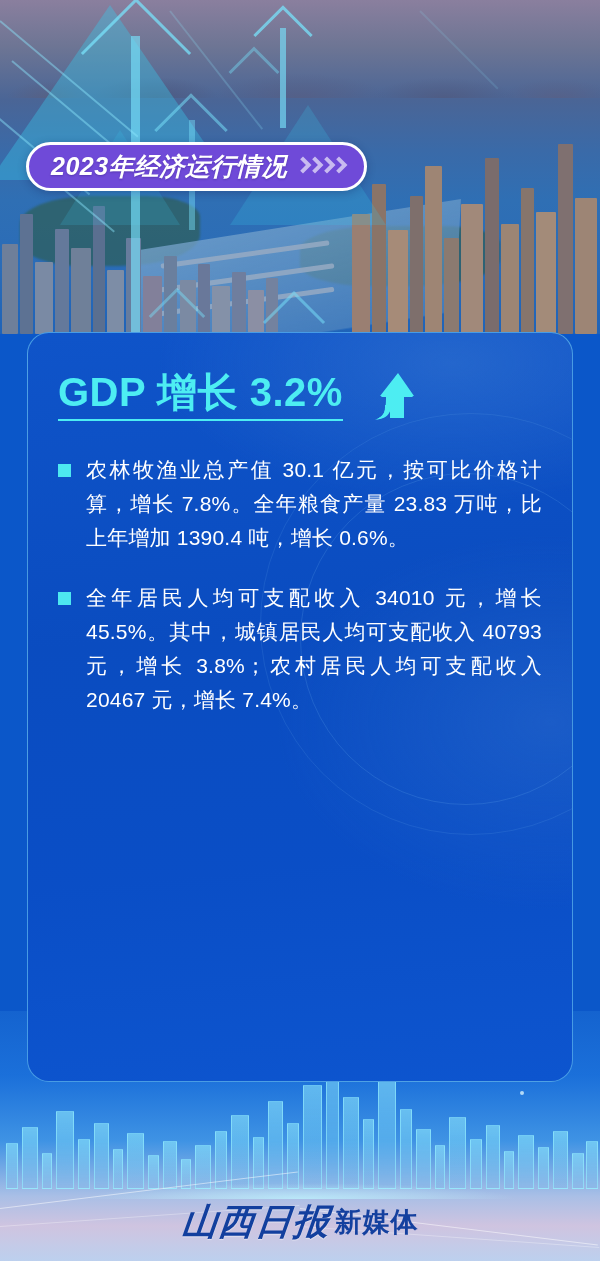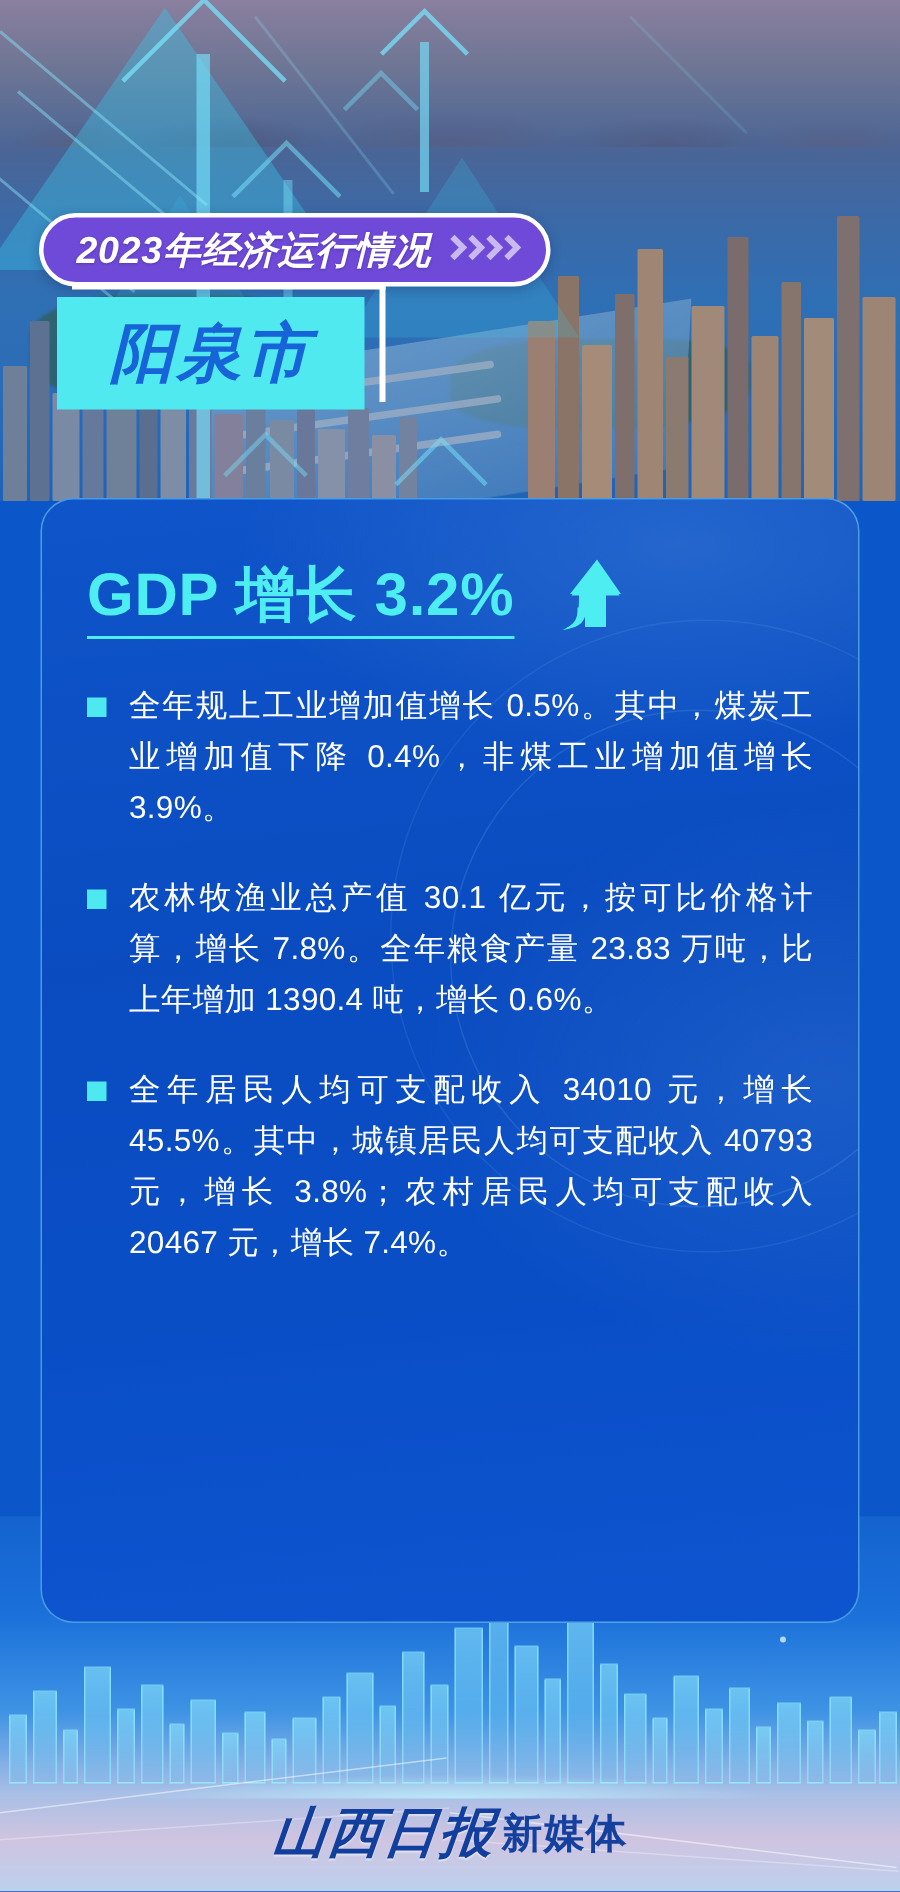--- a/index.html
+++ b/index.html
@@ -140,21 +140,21 @@
     border:1px solid rgba(130,200,250,.16);
   }
   .card::after {
     content:""; position:absolute; right:-110px; top:80px;
     width:420px; height:420px; border-radius:50%;
     border:1px solid rgba(130,200,250,.12);
   }
 
   .gdp-block { position:relative; z-index:3; }
   .gdp-row1 {
-    display:flex; align-items:flex-end; gap:28px;
+    display:flex; align-items:center; gap:28px;
   }
   .gdp-l1 {
     color:#4dedf2; font-size:40px; font-weight:800; line-height:1.08;
     letter-spacing:.5px;
     border-bottom:2.5px solid #4dedf2;
     padding-bottom:5px; display:inline-block;
   }
   .uparrow { margin-top:4px; flex:0 0 auto; }
   .gdp-l2 {
     color:#4dedf2; font-size:38px; font-weight:800; line-height:1.08;
@@ -292,45 +292,38 @@
   <div class="badge-pill">
     <span class="badge-text">2023年经济运行情况</span>
     <span class="chevs">
       <span class="chev"></span>
       <span class="chev"></span>
       <span class="chev"></span>
       <span class="chev"></span>
     </span>
   </div>
 
-  <div class="city-box">
-    <span class="city-name">阳泉市</span>
-  </div>
 
   <div class="card">
 
     <div class="gdp-block">
       <div class="gdp-row1">
         <span class="gdp-l1">GDP 增长 3.2%</span>
         <span class="uparrow">
           <svg width="44" height="50" viewBox="0 0 44 50" aria-hidden="true">
             <path d="M26 4 L42 26 L32 26 L32 46 L20 46 L20 26 L10 26 Z
                      M20 34 C20 44 14 48 6 48 C14 44 14 40 14 34 Z" fill="#4dedf2"></path>
             <path d="M27 2 L43 25 L33 25 L33 47 L19 47 L19 36
                      C19 44 12 48 4 49 C14 45 15 40 15 25 L9 25 Z" fill="#4dedf2"></path>
           </svg>
         </span>
       </div>
     </div>
 
     <div class="bullets">
-      <div class="bullet">
-        <span class="bsq"></span>
-        <span class="btext">全年规上工业增加值增长 0.5%。其中，煤炭工业增加值下降 0.4%，非煤工业增加值增长 3.9%。</span>
-      </div>
       <div class="bullet">
         <span class="bsq"></span>
         <span class="btext">农林牧渔业总产值 30.1 亿元，按可比价格计算，增长 7.8%。全年粮食产量 23.83 万吨，比上年增加 1390.4 吨，增长 0.6%。</span>
       </div>
       <div class="bullet">
         <span class="bsq"></span>
         <span class="btext">全年居民人均可支配收入 34010 元，增长 45.5%。其中，城镇居民人均可支配收入 40793 元，增长 3.8%；农村居民人均可支配收入 20467 元，增长 7.4%。</span>
       </div>
     </div>
   </div>

